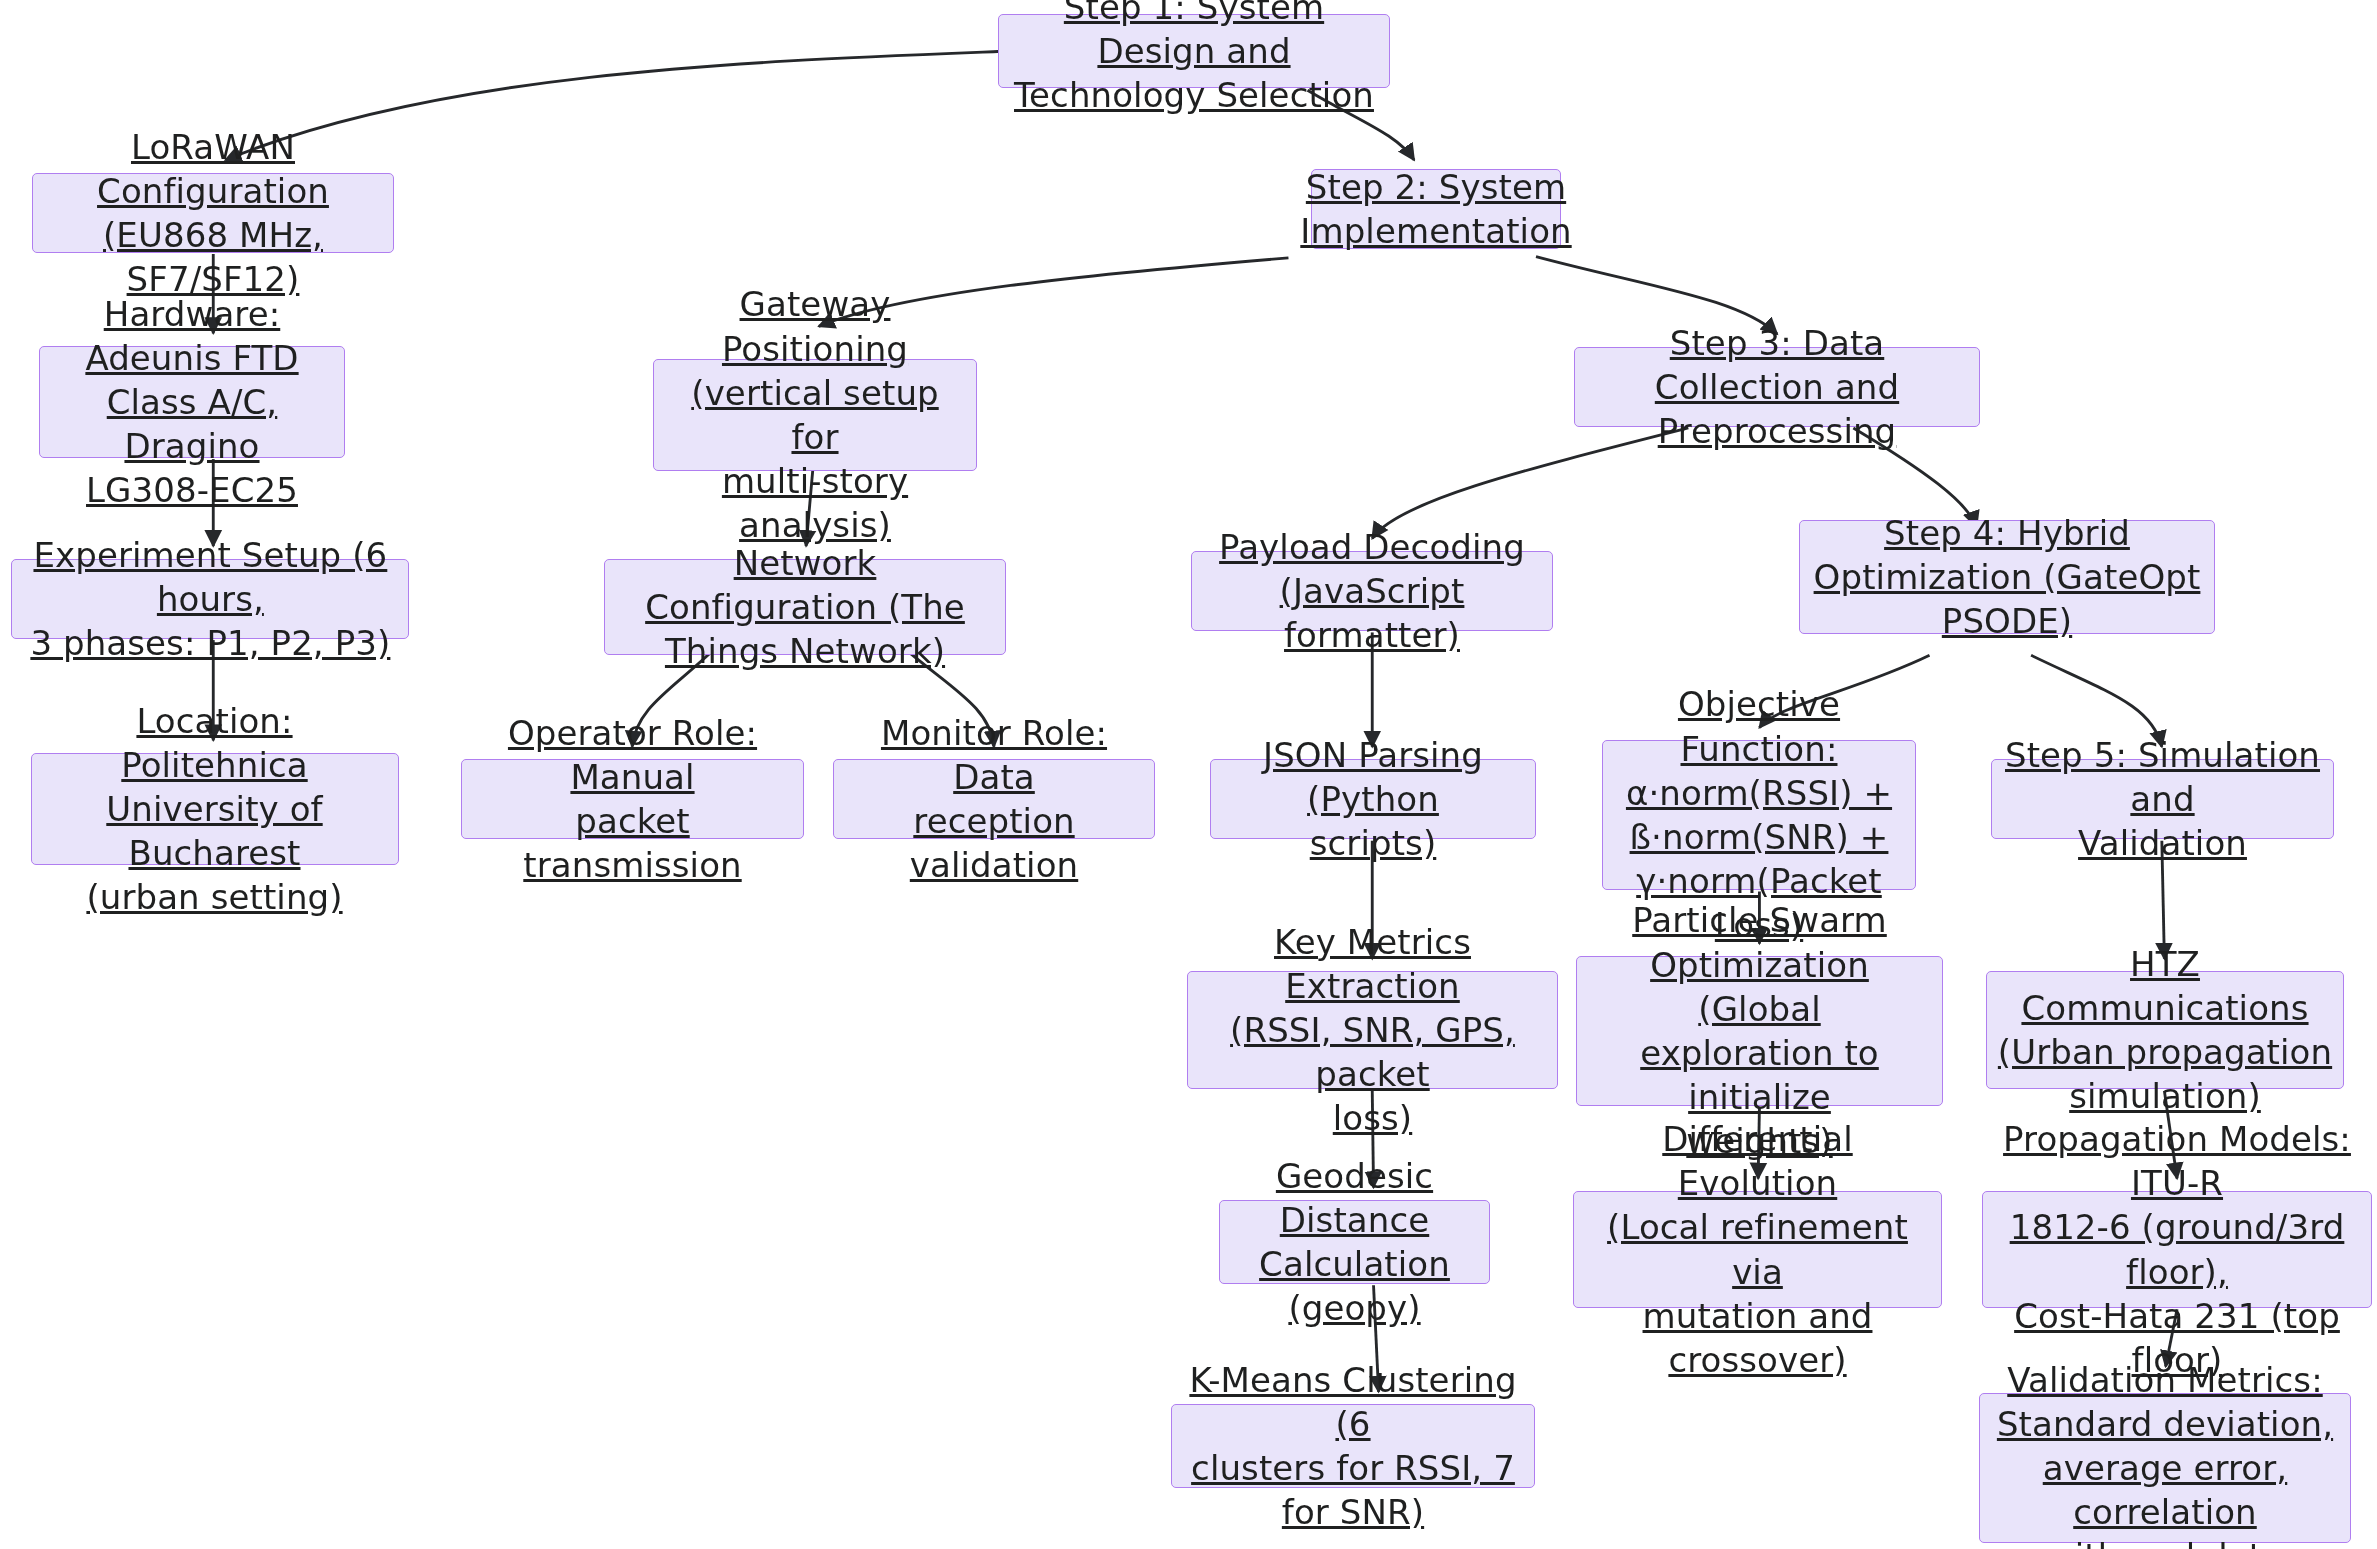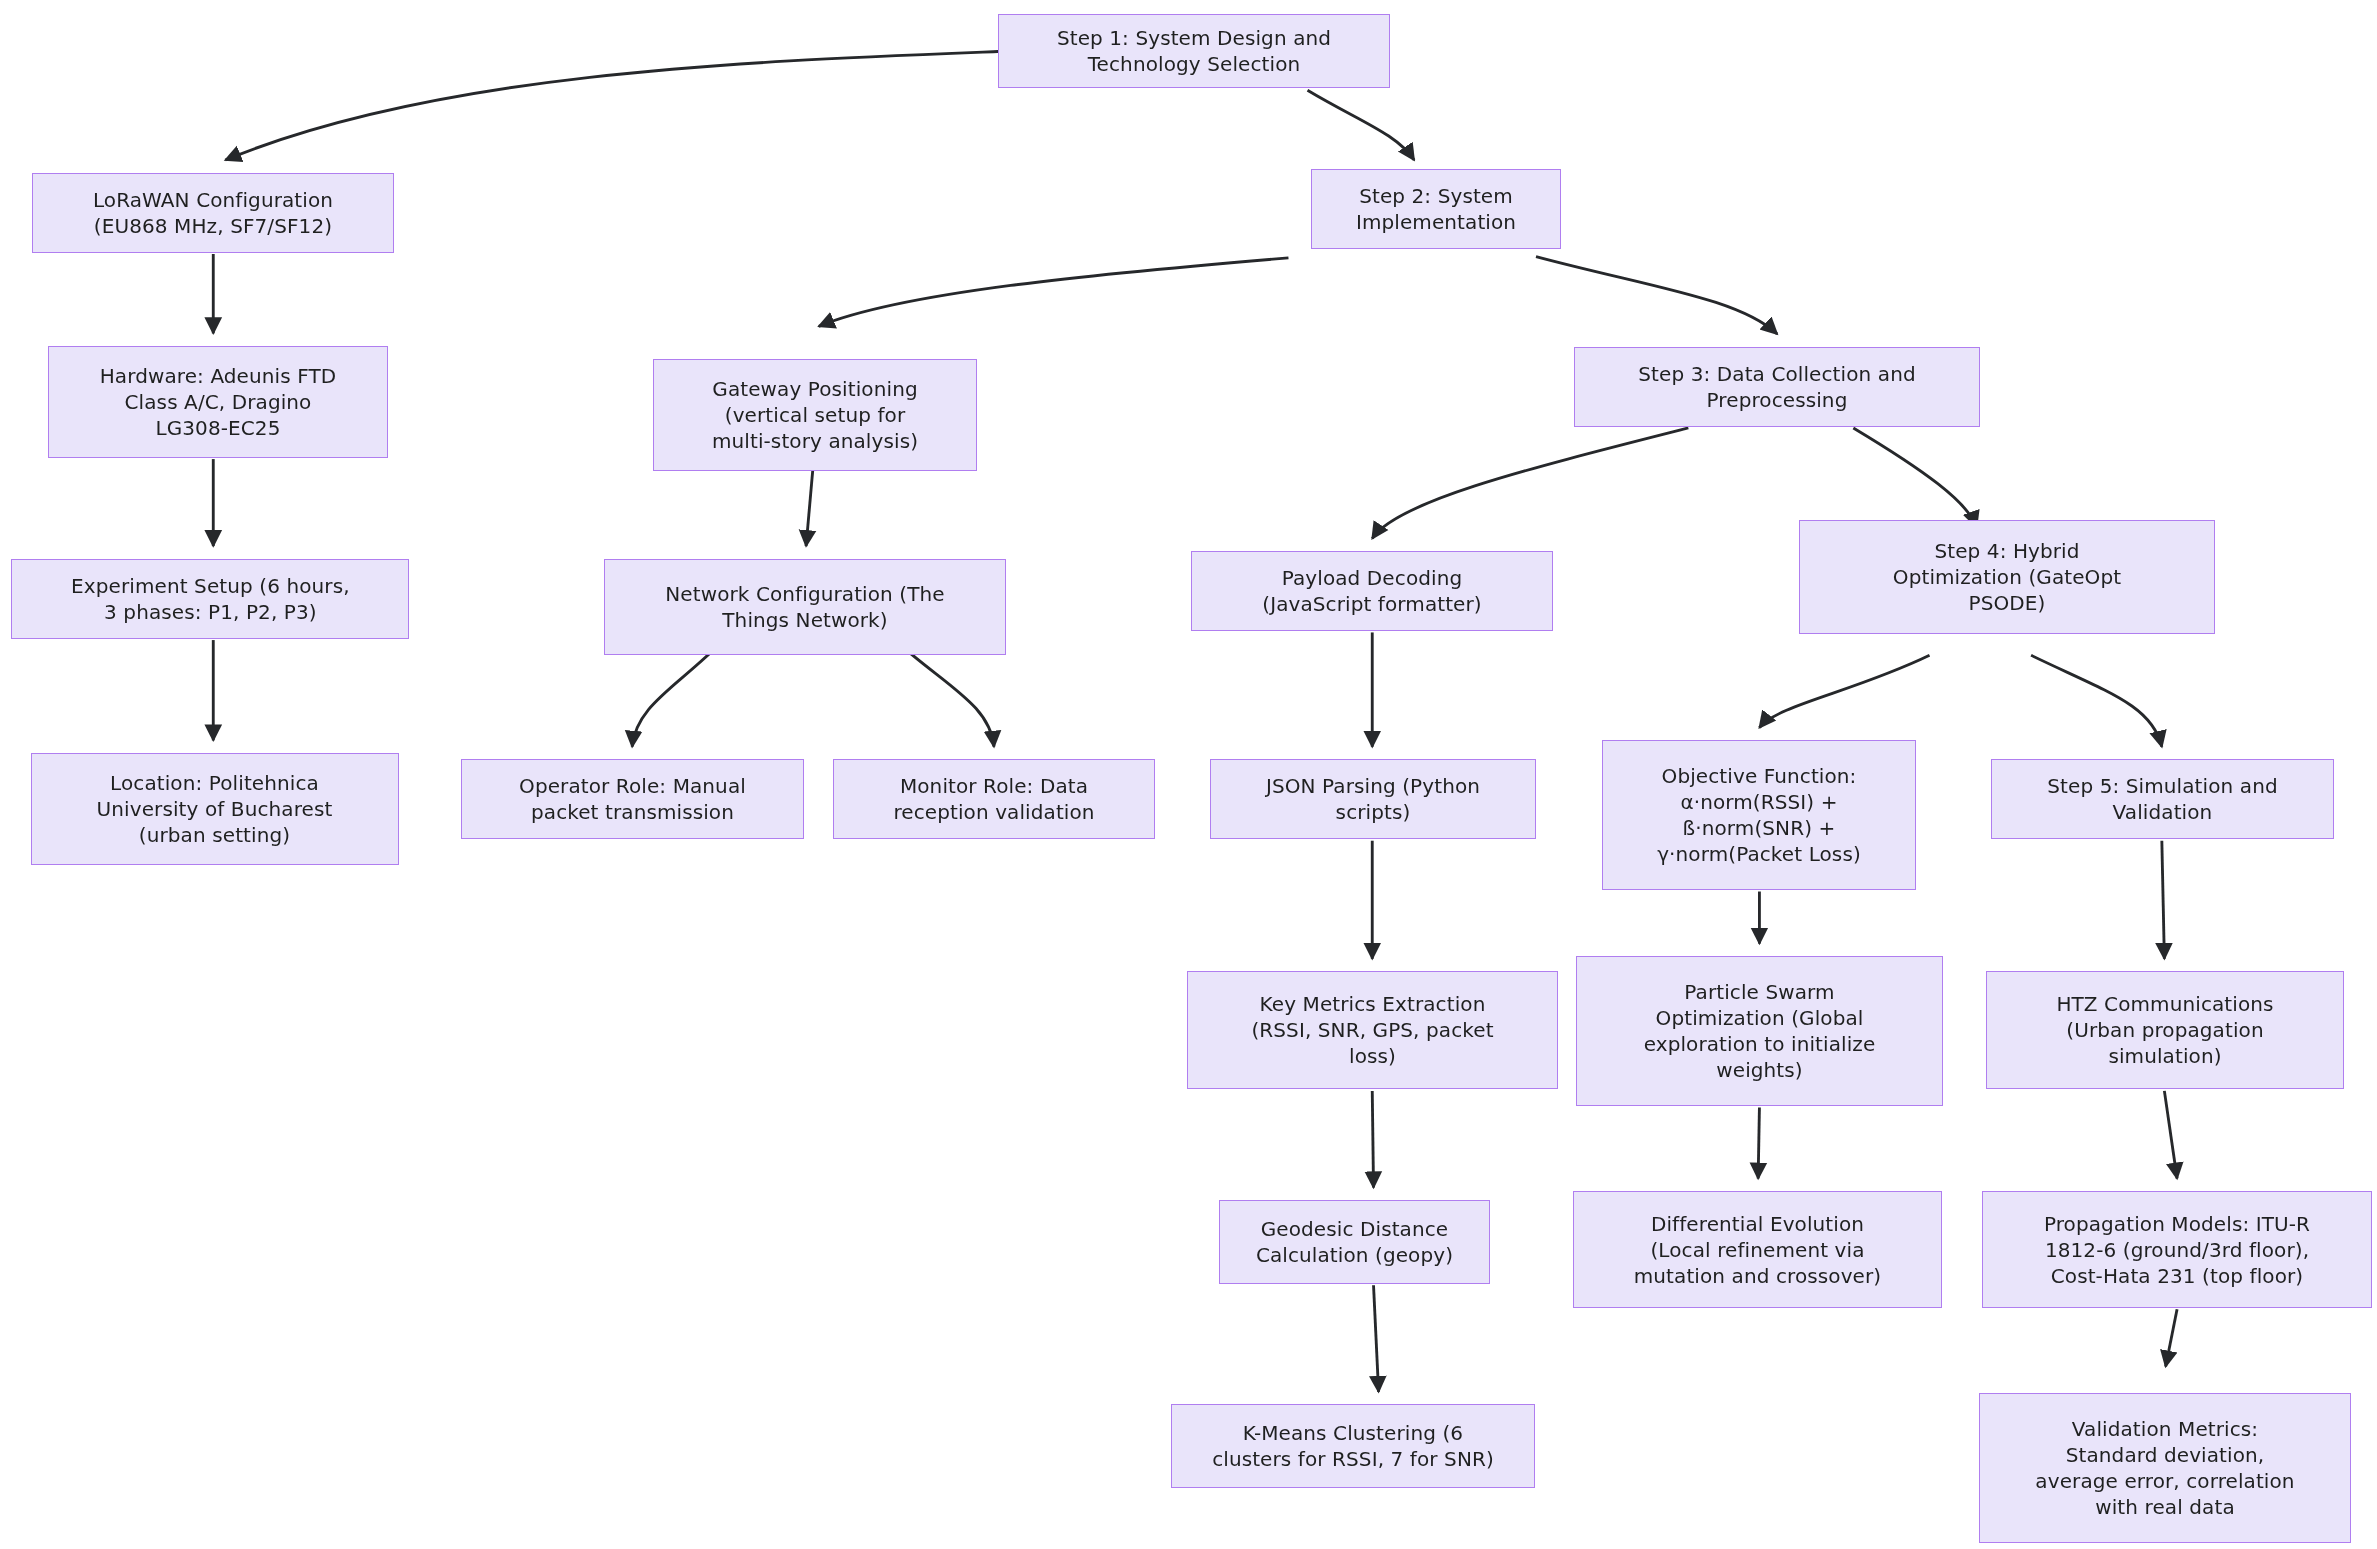--- a/index.html
+++ b/index.html
@@ -21,32 +21,33 @@
     top: 0;
     width: 2377px;
     height: 1550px;
     pointer-events: none;
   }
   .node {
     position: absolute;
     box-sizing: border-box;
     background: #e9e4fa;
     border: 1.9px solid #b07ef0;
-    border-radius: 0;
+    border-radius: 5px;
     display: flex;
     align-items: center;
     justify-content: center;
     text-align: center;
     color: #1f2020;
-    font-size: 20px;
+    font-size: 34px;
     line-height: 1.30;
     letter-spacing: 0.1px;
     padding: 3.8px 9px;
     white-space: pre-line;
     font-family: "DejaVu Sans", sans-serif;
+    text-decoration: underline;
   }
 </style>
 </head>
 <body>
 
 <div id="canvas">
   <svg id="edges" viewBox="0 0 3745 2441" preserveAspectRatio="none">
     <defs>
       <marker id="arrowhead" markerWidth="7" markerHeight="7" refX="5.6" refY="3.5" orient="auto" markerUnits="strokeWidth">
         <path d="M0,0.4 L6.2,3.5 L0,6.6 z" fill="#26282b"></path>
@@ -78,21 +79,21 @@
         <path d="M 3430 2062 L 3412 2152" fill="none" stroke="#26282b" stroke-width="4.5" marker-end="url(#arrowhead)"></path>
       </g>
   </svg>
   <div id="node-layer">
       <div class="node" style="left: 998px; top: 14px; width: 392px; height: 74px;"><span>Step 1: System Design and
 Technology Selection</span></div>
       <div class="node" style="left: 32px; top: 173px; width: 362px; height: 80px;"><span>LoRaWAN Configuration
 (EU868 MHz, SF7/SF12)</span></div>
       <div class="node" style="left: 1287px; top: 169px; width: 250px; height: 80px; margin-left: 24px;"><span>Step 2: System
 Implementation</span></div>
-      <div class="node" style="left: 48px; top: 346px; width: 340px; height: 112px;"><span>Hardware: Adeunis FTD
+      <div class="node" style="left: 39px; top: 346px; width: 306px; height: 112px;"><span>Hardware: Adeunis FTD
 Class A/C, Dragino
 LG308-EC25</span></div>
       <div class="node" style="left: 653px; top: 339px; width: 324px; height: 112px; margin-top: 20px;"><span>Gateway Positioning
 (vertical setup for
 multi-story analysis)</span></div>
       <div class="node" style="left: 1574px; top: 347px; width: 406px; height: 80px;"><span>Step 3: Data Collection and
 Preprocessing</span></div>
       <div class="node" style="left: 11.4px; top: 559px; width: 398px; height: 80px;"><span>Experiment Setup (6 hours,
 3 phases: P1, P2, P3)</span></div>
       <div class="node" style="left: 604px; top: 559px; width: 402px; height: 96px;"><span>Network Configuration (The

